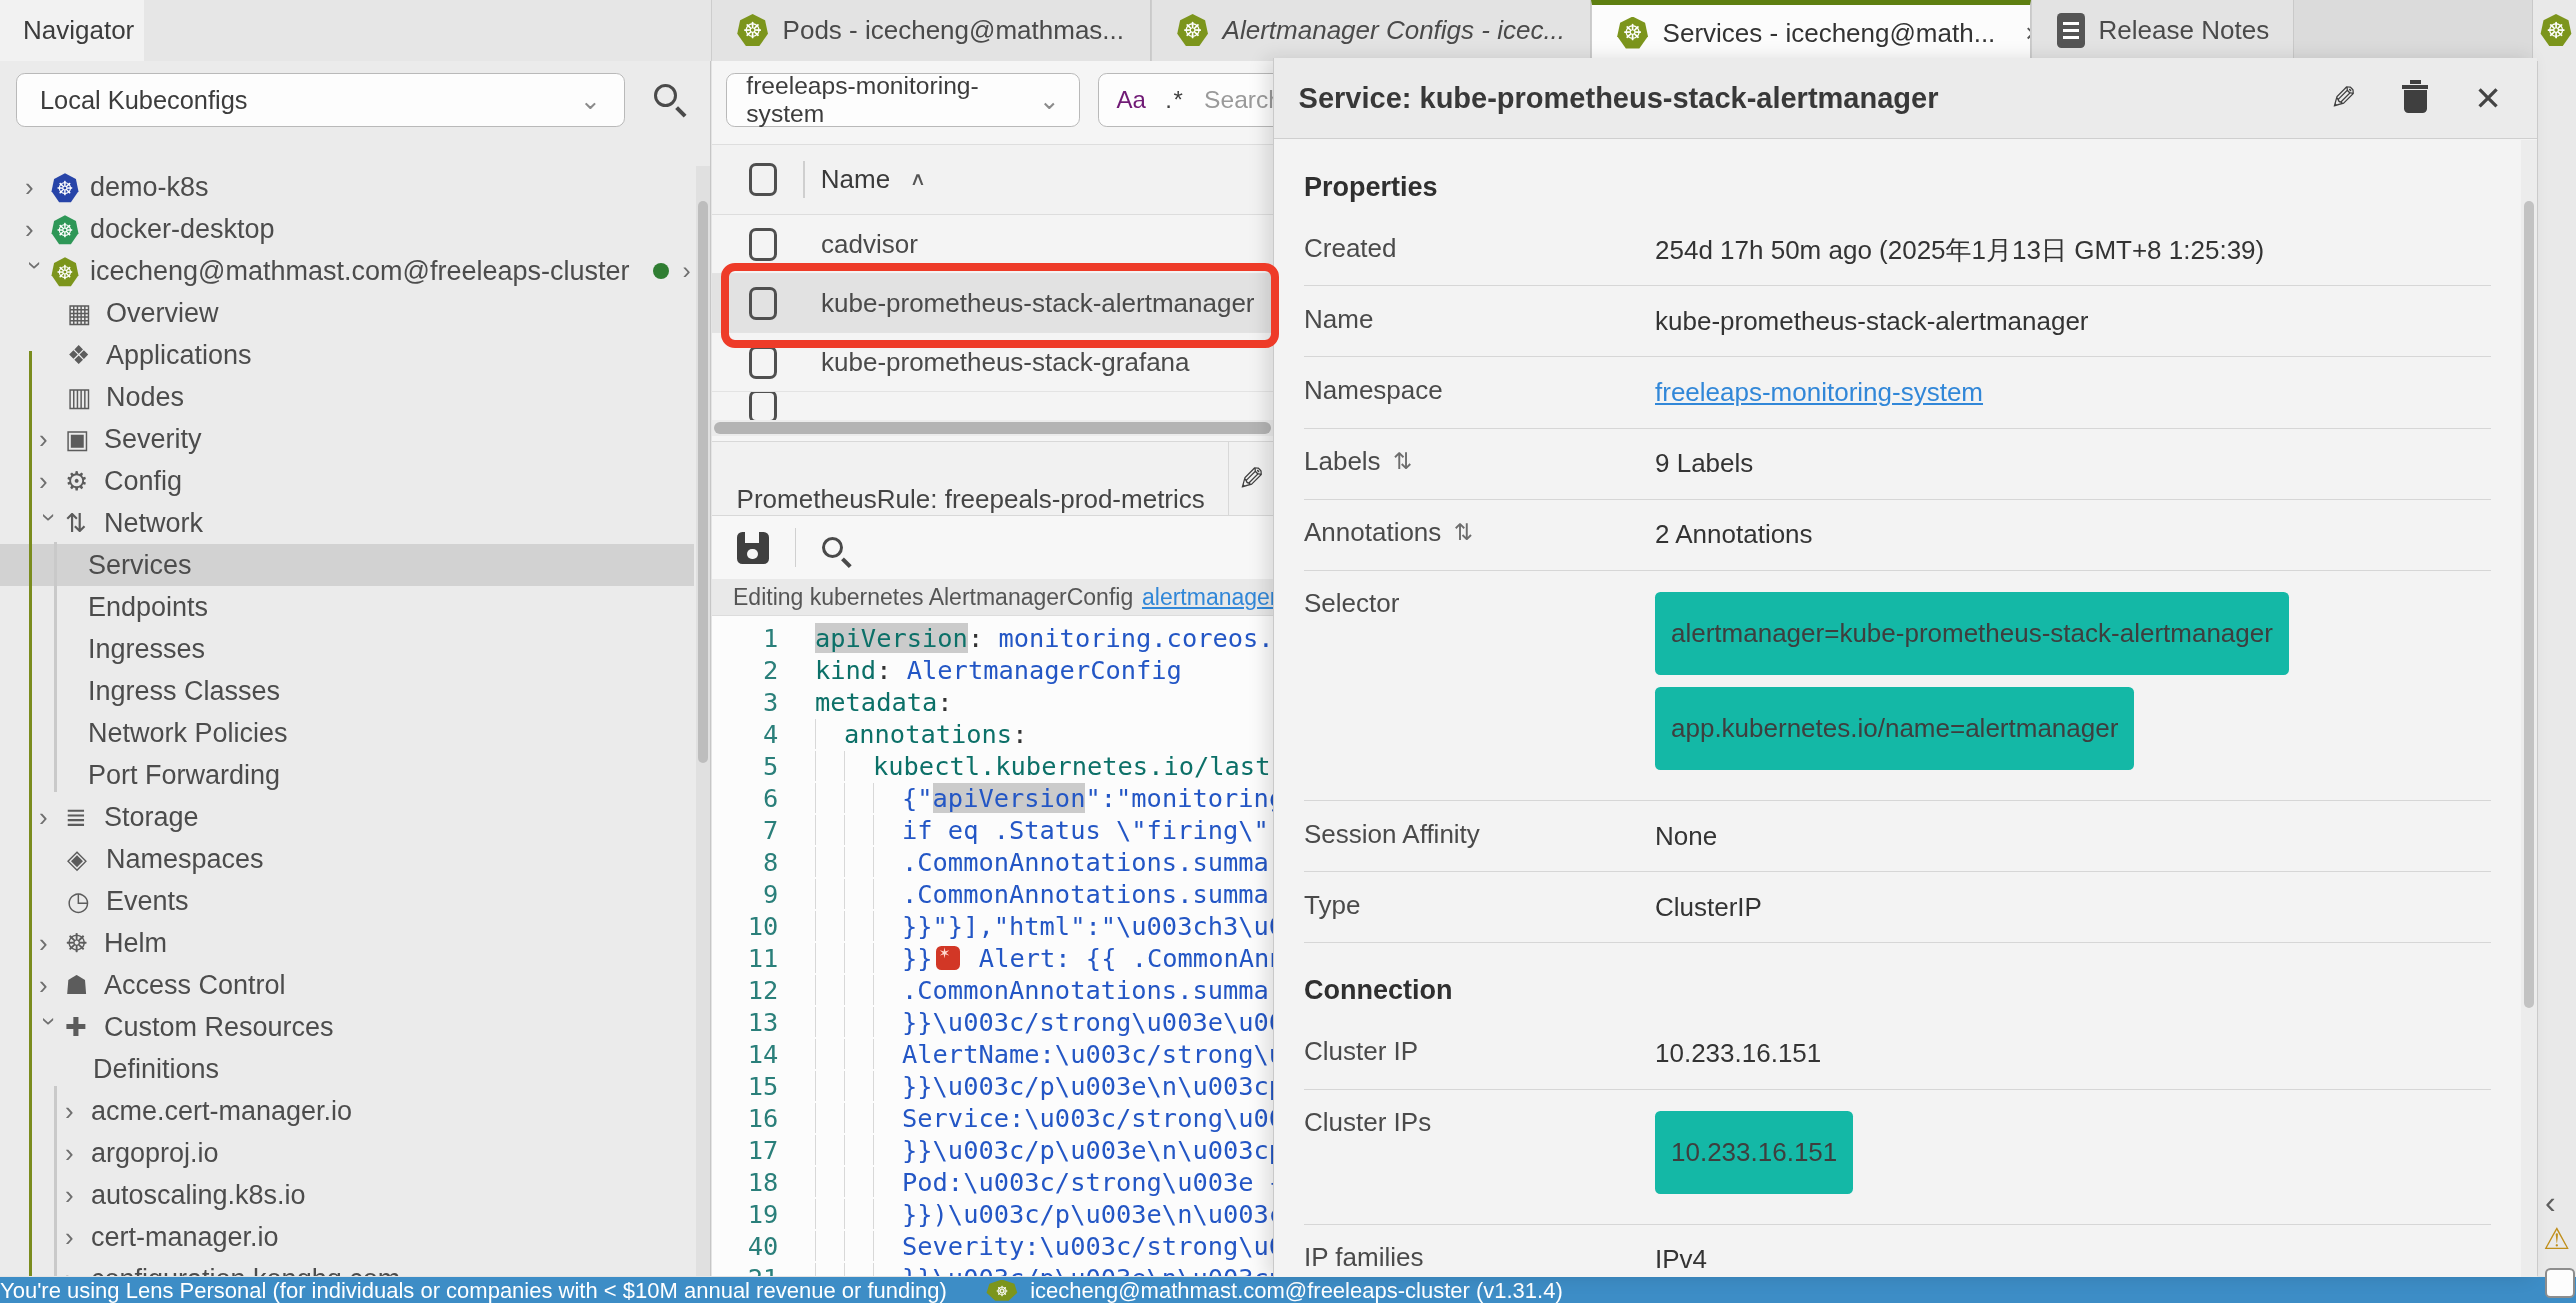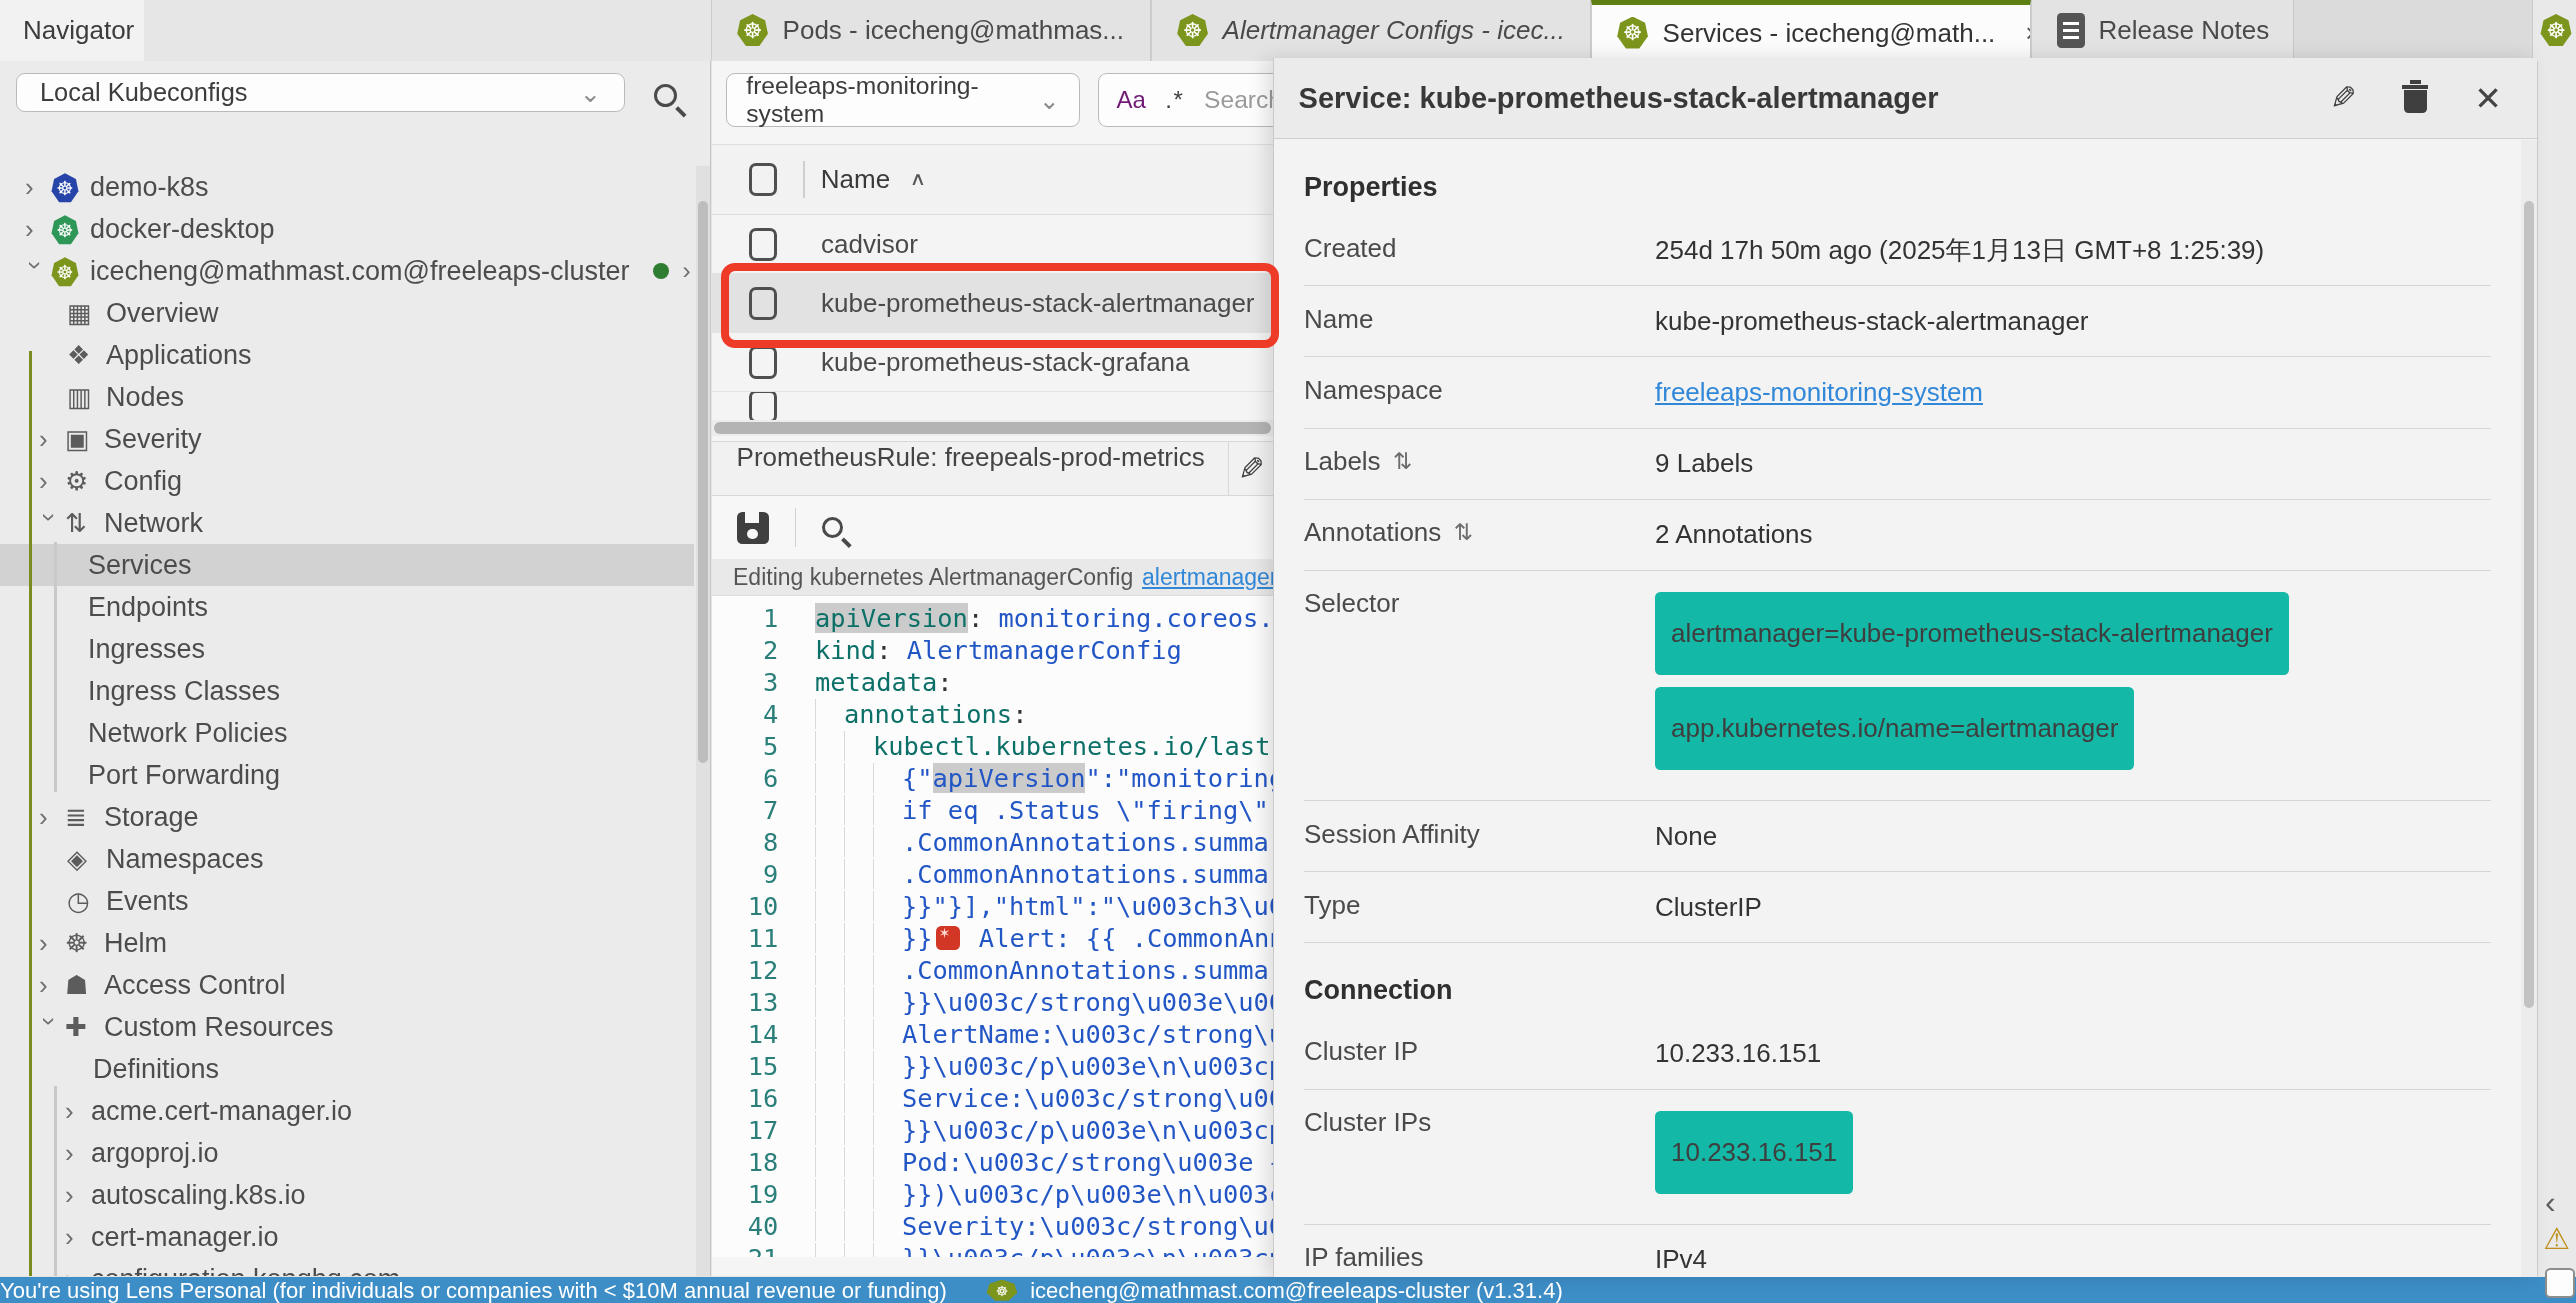--- a/index.html
+++ b/index.html
@@ -17,21 +17,21 @@
   .tab .close { margin-left:16px; color:#555; font-size:26px; }
   .hepta { width:32px; height:33px; flex:0 0 32px; clip-path:polygon(50% 0,89% 19%,98% 60%,71% 97%,29% 97%,2% 60%,11% 19%); display:flex; align-items:center; justify-content:center; color:#fff; font-size:22px; }
   .hepta.olive { background:#7c951c; } .hepta.blue { background:#2744a8; } .hepta.green { background:#2e9757; }
   .doc-icon { width:28px; height:35px; background:#555; border-radius:4.4px; position:relative; flex:0 0 28px; }
   .doc-icon:before { content:""; position:absolute; left:6.1px; top:8.8px; width:16px; height:3.5px; background:#fff; box-shadow:0 7px 0 #fff,0 14px 0 #fff; }
   .tab-sliver { position:absolute; right:0; top:0; width:44px; height:61px; background:#e9e9e9; border-left:1.8px solid #c9c9c9; display:flex; align-items:center; padding-left:7px; }
 
   
   .sidebar { position:absolute; left:0; top:61px; width:711px; height:1215px; background:#ebebeb; border-right:1.8px solid #c6c6c6; overflow:hidden; }
   .filter-row { position:relative; height:84px; }
-  .kube-select { position:absolute; left:16px; top:12.3px; width:609px; height:39px; background:#fdfdfd; border:1.8px solid #b9b9b9; border-radius:8.8px; display:flex; align-items:center; padding:0 23px; font-size:25.4px; color:#3c3c3c; }
+  .kube-select { position:absolute; left:16px; top:12.3px; width:609px; height:54px; background:#fdfdfd; border:1.8px solid #b9b9b9; border-radius:8.8px; display:flex; align-items:center; padding:0 23px; font-size:25.4px; color:#3c3c3c; }
   .kube-select .chev-d { margin-left:auto; color:#8b8b8b; }
   .side-search { position:absolute; right:33px; top:23px; }
   .mag { display:inline-block; width:23px; height:23px; border:3.5px solid #4a4a4a; border-radius:50%; position:relative; }
   .mag:after { content:""; position:absolute; width:12.3px; height:3.5px; background:#4a4a4a; transform:rotate(45deg); left:17.5px; top:23px; }
   .tree { position:absolute; left:0; top:105px; right:16px; }
   .t-item { height:42px; display:flex; align-items:center; font-size:27px; color:#4c4c4c; white-space:nowrap; position:relative; }
   .t-item.sel { background:#d2d2d2; }
   .t-item .chev { width:26px; margin-left:-28px; color:#6f6f6f; font-size:26px; text-align:left; }
   .t-item .chev.open { transform:rotate(90deg); transform-origin:40% 50%; }
   .t-item .t-icon { width:39px; text-align:left; font-size:26px; color:#5c5c5c; }
@@ -56,21 +56,21 @@
   .cbox { width:28px; height:33px; border:3.5px solid #4f4f4f; border-radius:7px; margin-left:37px; flex:0 0 28px; }
   .col-div { width:1.8px; height:37px; background:#cfcfcf; margin-left:26px; }
   .th-name { margin-left:16px; font-size:26px; color:#3a3a3a; }
   .sort-ind { margin-left:19.3px; color:#555; font-size:23px; transform:scaleY(.8); }
   .tr-row { height:59px; display:flex; align-items:center; border-bottom:1.8px solid #e3e3e3; background:#f4f4f4; font-size:26px; color:#4a4a4a; }
   .tr-row.sel { background:#e2e2e2; }
   .tr-row .r-name { margin-left:44px; }
   .tr-row.partial { height:28px; overflow:hidden; border-bottom:none; }
   .hscroll { height:16px; background:#ececec; position:relative; }
   .hscroll .thumb { position:absolute; left:1.8px; right:3.5px; top:1.8px; height:12.3px; background:#b4b4b4; border-radius:6.1px; }
-  .rule-bar { height:55px; margin-top:5.3px; background:#f1f1f1; border-top:1.8px solid #d8d8d8; border-bottom:1.8px solid #d8d8d8; display:flex; align-items:flex-start; }
+  .rule-bar { height:75px; margin-top:5.3px; background:#f1f1f1; border-top:1.8px solid #d8d8d8; border-bottom:1.8px solid #d8d8d8; display:flex; align-items:flex-end; }
   .rule-bar .rb-label { padding-left:24.6px; font-size:26px; color:#444; flex:1; white-space:nowrap; overflow:hidden; }
   .rule-bar .rb-edit { width:46px; height:100%; border-left:1.8px solid #d8d8d8; display:flex; align-items:center; justify-content:center; color:#7b8b21; font-size:30px; }
   .ed-toolbar { height:63px; display:flex; align-items:center; gap:26px; padding-left:24.6px; background:#f7f7f7; }
   .floppy { width:32px; height:32px; background:#3f3f3f; border-radius:5.3px; position:relative; }
   .floppy:before { content:""; position:absolute; left:8.8px; top:0; width:14px; height:11.4px; background:#f7f7f7; }
   .floppy:after { content:""; position:absolute; left:10.5px; bottom:4.4px; width:10.5px; height:10.5px; border-radius:50%; background:#f7f7f7; }
   .v-div { width:1.8px; height:39px; background:#d0d0d0; }
   .mag2 { display:inline-block; width:21px; height:21px; border:3.5px solid #4a4a4a; border-radius:50%; position:relative; }
   .mag2:after { content:""; position:absolute; width:11.4px; height:3.5px; background:#4a4a4a; transform:rotate(45deg); left:16px; top:21px; }
   .ed-strip { height:37px; background:#e9e9e9; display:flex; align-items:center; padding-left:21px; font-size:23px; color:#555; white-space:nowrap; overflow:hidden; border-bottom:1.8px solid #dcdcdc; }

